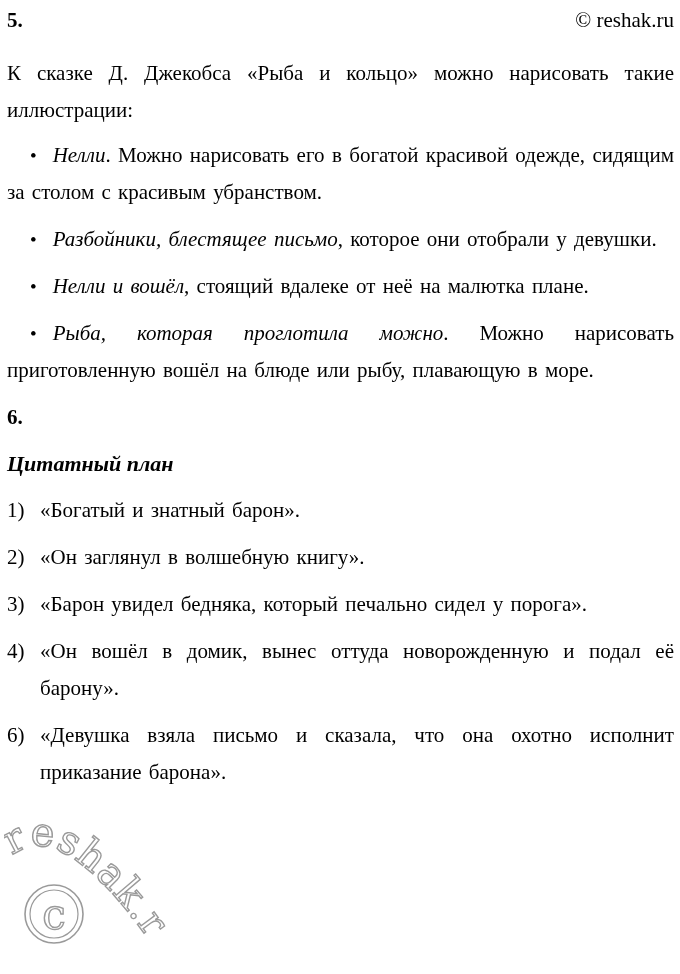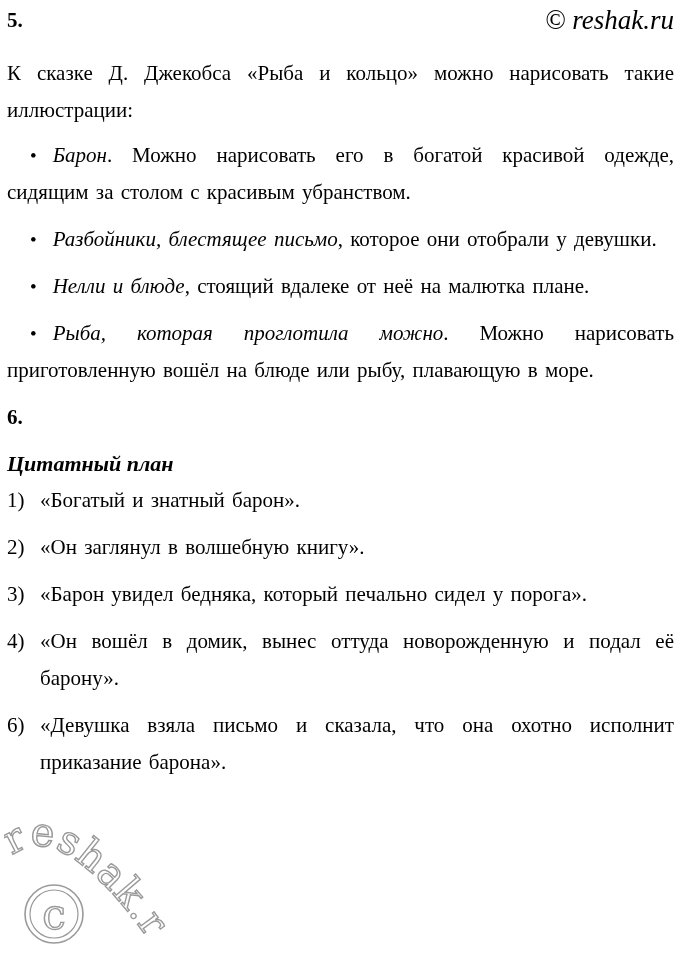--- a/index.html
+++ b/index.html
@@ -18,21 +18,21 @@
     padding: 5px 6px 0 7px;
   }
   
   .header {
     display: flex;
     justify-content: space-between;
     align-items: flex-start;
     line-height: 30px;
   }
   .section-number { font-weight: bold; }
-  .copyright { font-size: 27px; font-style: italic; }
+  .copyright { font-size: 21px; }
   
   .intro {
     margin-top: 20px;
     text-align: justify;
     word-spacing: 2px;
   }
   
   .bullets { margin-top: 8px; list-style: none; }
   .bullets li {
     text-align: justify;
@@ -50,21 +50,21 @@
   
   .section6 { margin-top: 6px; line-height: 37px; }
   .heading {
     margin-top: 9px;
     text-align: left;
     font-weight: bold;
     font-style: italic;
     font-size: 22px;
   }
   
-  .plan { list-style: none; }
+  .plan { margin-top: 10px; list-style: none; }
   .plan li {
     padding-left: 33px;
     text-align: justify;
     word-spacing: 2px;
     margin-bottom: 10px;
   }
   .plan .marker {
     display: inline-block;
     width: 33px;
     margin-left: -33px;
@@ -90,23 +90,23 @@
 <div class="page">
 
   <div class="header">
     <span class="section-number">5.</span>
     <span class="copyright">© reshak.ru</span>
   </div>
 
   <p class="intro">К сказке Д. Джекобса «Рыба и кольцо» можно нарисовать такие иллюстрации:</p>
 
   <ul class="bullets">
-    <li><span class="bullet-dot">•</span><span></span><i>Барон</i><span>. Можно нарисовать его в богатой красивой одежде, сидящим за столом с красивым убранством.</span></li>
+    <li><span class="bullet-dot">•</span><span></span><i>Нелли</i><span>. Можно нарисовать его в богатой красивой одежде, сидящим за столом с красивым убранством.</span></li>
     <li><span class="bullet-dot">•</span><span></span><i>Разбойники, блестящее письмо</i><span>, которое они отобрали у девушки.</span></li>
-    <li><span class="bullet-dot">•</span><span></span><i>Нелли и блюде</i><span>, стоящий вдалеке от неё на малютка плане.</span></li>
+    <li><span class="bullet-dot">•</span><span></span><i>Нелли и вошёл</i><span>, стоящий вдалеке от неё на малютка плане.</span></li>
     <li><span class="bullet-dot">•</span><span></span><i>Рыба, которая проглотила можно</i><span>. Можно нарисовать приготовленную вошёл на блюде или рыбу, плавающую в море.</span></li>
   </ul>
 
   <div class="section6 section-number">6.</div>
 
   <div class="heading">Цитатный план</div>
 
   <ol class="plan">
     <li><span class="marker">1)</span><span>«Богатый и знатный барон».</span></li>
     <li><span class="marker">2)</span><span>«Он заглянул в волшебную книгу».</span></li>

